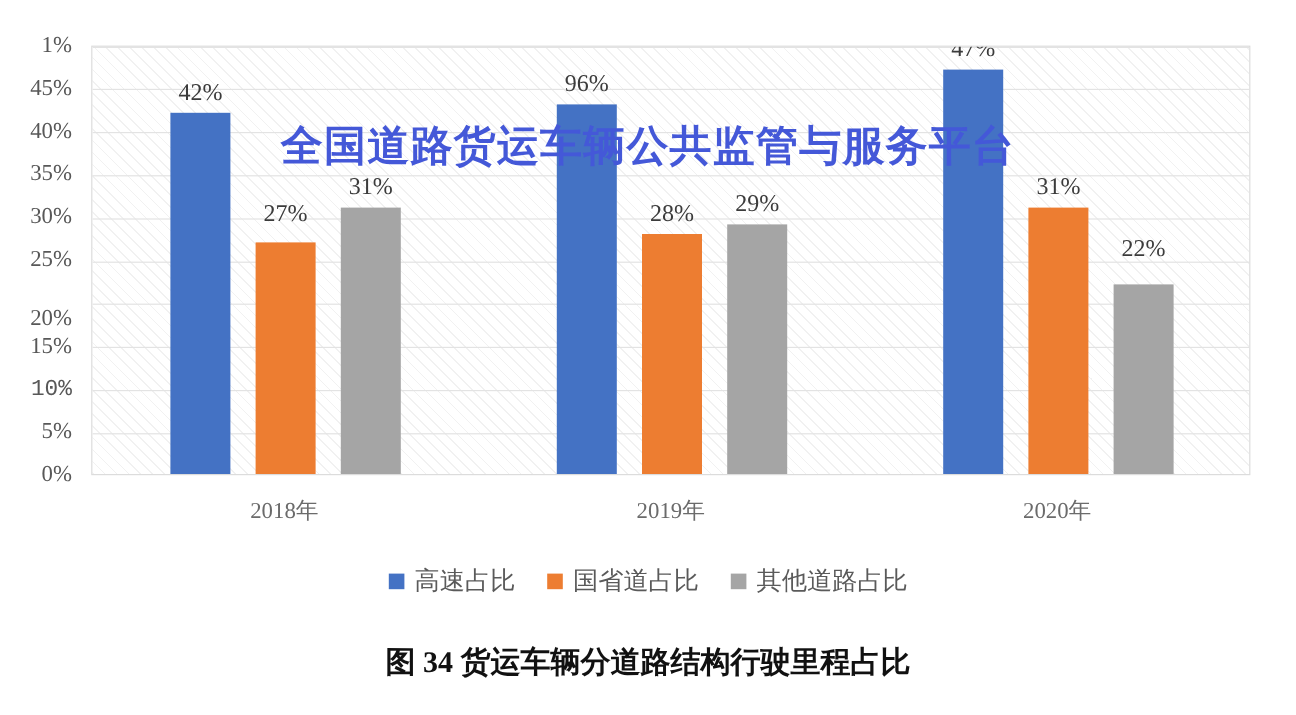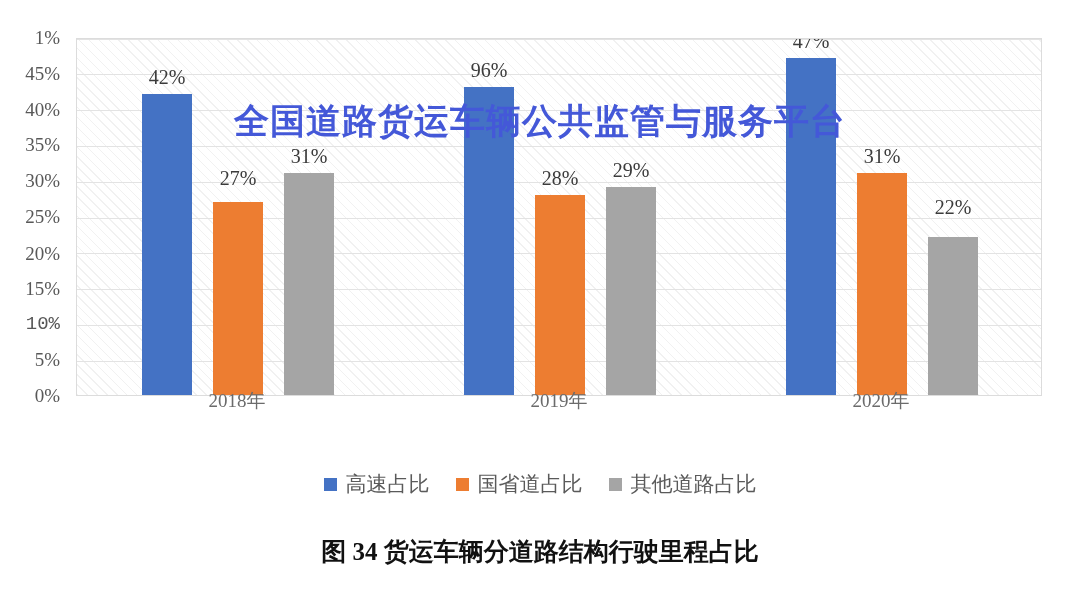--- a/index.html
+++ b/index.html
@@ -65,21 +65,21 @@
     font-size: 19px;
     color: #585858;
     letter-spacing: 0px;
     white-space: nowrap;
   }
 
   
   #x-axis {
     position: absolute;
     left: 76px;
-    top: 388px;
+    top: 413px;
     width: 966px;
     height: 36px;
   }
   .x-tick {
     position: absolute;
     top: 0;
     transform: translateX(-50%);
     font-size: 19px;
     color: #6b6b6b;
     white-space: nowrap;
@@ -157,21 +157,21 @@
 </head>
 <body>
 
 <div id="chart-figure">
 
   <div id="y-axis">
       <div class="y-tick" style="top: 358px;">0%</div>
       <div class="y-tick" style="top: 322.2px;">5%</div>
       <div class="y-tick" style="top: 286.4px; font-family: Liberation Mono, monospace;">10%</div>
       <div class="y-tick" style="top: 250.6px; text-align: center;">15%</div>
-      <div class="y-tick" style="top: 216px;">20%</div>
+      <div class="y-tick" style="top: 228px;">20%</div>
       <div class="y-tick" style="top: 179px; margin-left: 40px;">25%</div>
       <div class="y-tick" style="top: 143.2px;">30%</div>
       <div class="y-tick" style="top: 107.4px;">35%</div>
       <div class="y-tick" style="top: 71.6px;">40%</div>
       <div class="y-tick" style="top: 35.8px;">45%</div>
       <div class="y-tick" style="top: 0px;">1%</div>
     </div>
 
   <div id="plot-area">
       <div class="gridline" style="top: 321.7px;"></div>

